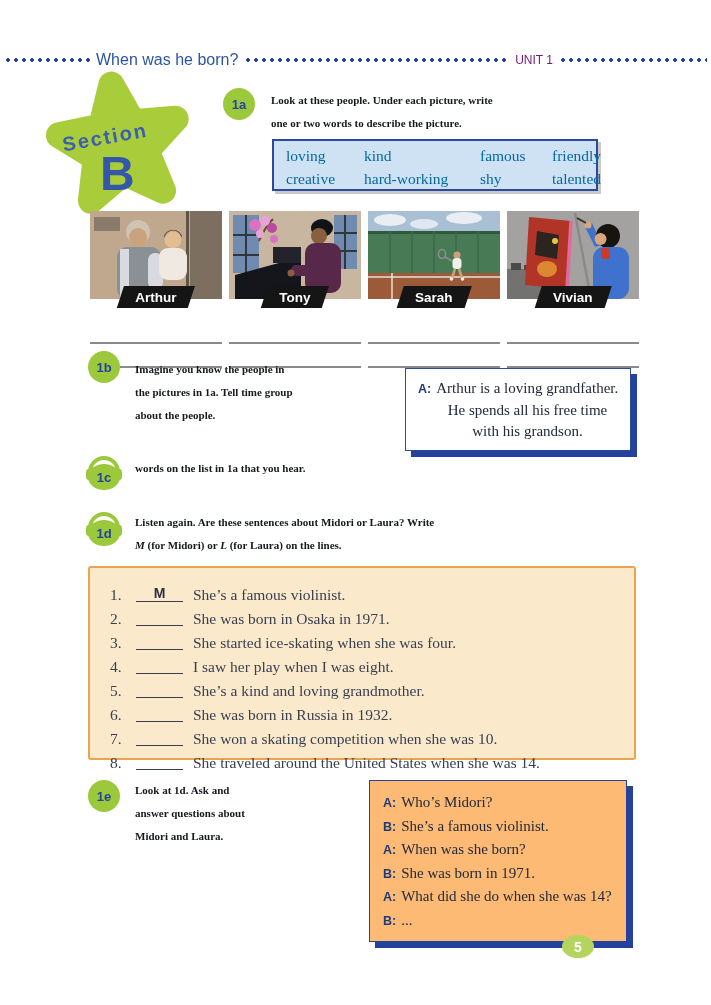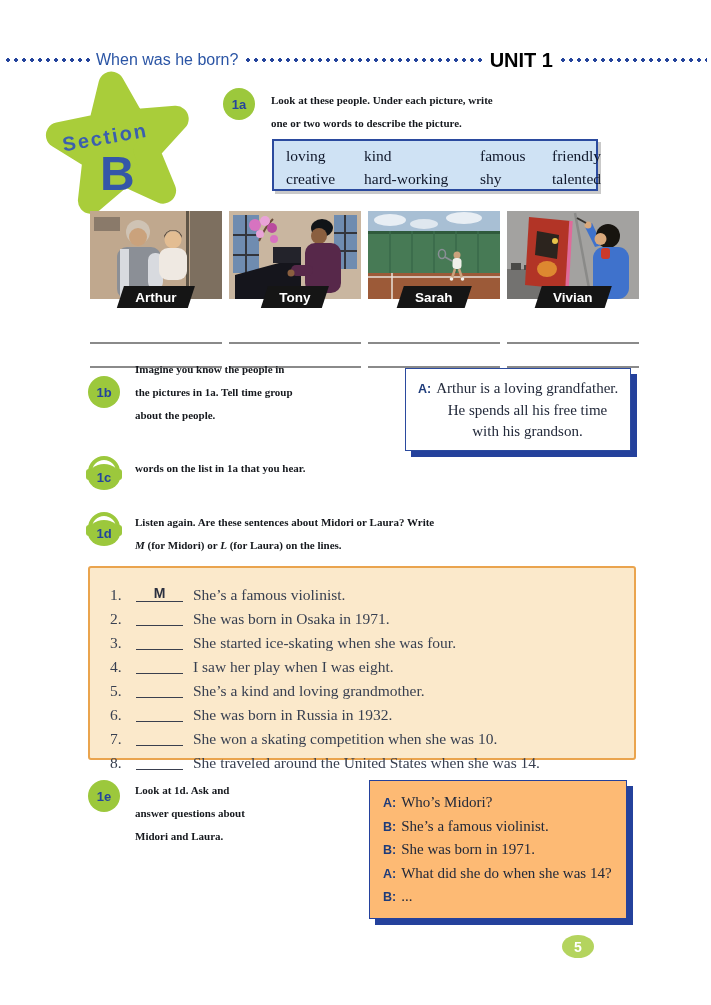--- a/index.html
+++ b/index.html
@@ -9,22 +9,22 @@
 
   
   .header-row { position:absolute; top:52px; left:0; width:711px; height:16px;
                 display:flex; align-items:center; gap:6px; padding:0 4px; }
   .dots { height:4px;
           background-image:radial-gradient(circle, #24449c 1.7px, rgba(0,0,0,0) 1.9px);
           background-size:8px 4px; background-repeat:repeat-x; }
   .dots-a { width:86px; } .dots-b { flex:1; } .dots-c { width:148px; }
   .header-title { color:#2b55a5; font-family:"Liberation Sans", sans-serif;
                   font-size:16px; white-space:nowrap; }
-  .header-unit { color:#000000; font-family:"Liberation Sans", sans-serif;
-                 font-weight:bold; font-size:20px; white-space:nowrap; }
+  .header-unit { color:#701a75; font-family:"Liberation Sans", sans-serif;
+                 font-weight:normal; font-size:12px; white-space:nowrap; }
 
   
   .star-wrap { left:36px; top:68px; width:168px; height:150px; }
   .star-word { position:absolute; left:26px; top:58px; transform:rotate(-10deg);
                font-family:"Liberation Sans", sans-serif; font-weight:bold;
                font-size:20px; letter-spacing:2px; color:#3b5fae; }
   .star-letter { position:absolute; left:64px; top:78px;
                  font-family:"Liberation Sans", sans-serif; font-weight:bold;
                  font-size:48px; color:#3457a8; }
 
@@ -38,21 +38,21 @@
   .instr { font-weight:bold; font-size:11px; line-height:23px; color:#15181d; }
   .ital { font-style:italic; }
   .circled { border:1.5px solid #3a3f48; border-radius:50%; padding:0 7px 1px 7px; }
 
   
   .word-box { left:272px; top:139px; width:326px; height:52px;
               background:#cfe2f4; border:2px solid #2b4a9e;
               box-shadow:3px 3px 0 #c9c9c9;
               display:grid; grid-template-columns:78px 116px 72px 60px;
               grid-auto-rows:23px; align-items:center; padding:3px 0 0 12px; }
-  .word-box span { color:#0f172a; font-size:15.5px; }
+  .word-box span { color:#0369a1; font-size:15.5px; }
 
   
   .photos { left:90px; top:211px; width:549px; display:grid;
             grid-template-columns:repeat(4,132px); gap:7px; }
   .photo { position:relative; width:132px; height:88px; overflow:visible; }
   .photo svg { display:block; width:132px; height:88px; }
   .name-tag { position:absolute; bottom:-9px; left:50%;
               transform:translateX(-50%) skewX(-18deg);
               background:#151515; padding:2px 15px; }
   .name-tag span { display:inline-block; transform:skewX(18deg); color:#ffffff;
@@ -238,21 +238,21 @@
   <div>
       <div class="write-line"></div>
       <div class="write-line"></div>
     </div>
   <div>
       <div class="write-line"></div>
       <div class="write-line"></div>
     </div>
 </div>
 
-<div class="abs num-circle" style="left:88px; top:376px;">1b</div>
+<div class="abs num-circle" style="left:88px; top:351px;">1b</div>
 <div class="abs instr" style="left:135px; top:358px; width:280px;">
   <div>Imagine you know the people in</div>
   <div>the pictures in 1a. Tell time group</div>
   <div>about the people.</div>
 </div>
 <div class="abs ex-box" style="left:405px; top:368px; width:226px;">
   <div><span class="spk">A:</span><span>Arthur is a loving grandfather.</span></div>
   <div class="cont">He spends all his free time</div>
   <div class="cont">with his grandson.</div>
 </div>
@@ -329,18 +329,19 @@
 
 <div class="abs num-circle" style="left:88px; top:780px;">1e</div>
 <div class="abs instr" style="left:135px; top:779px; width:240px;">
   <div>Look at 1d. Ask and</div>
   <div>answer questions about</div>
   <div>Midori and Laura.</div>
 </div>
 <div class="abs dlg-box" style="left:369px; top:780px; width:258px;">
   <div><span class="spk">A:</span><span>Who’s Midori?</span></div>
   <div><span class="spk">B:</span><span>She’s a famous violinist.</span></div>
+  <div><span class="spk">A:</span><span>When was she born?</span></div>
   <div><span class="spk">B:</span><span>She was born in 1971.</span></div>
   <div><span class="spk">A:</span><span>What did she do when she was 14?</span></div>
   <div><span class="spk">B:</span><span>...</span></div>
 </div>
 
 <div class="abs page-num">5</div>
 
 </body></html>

